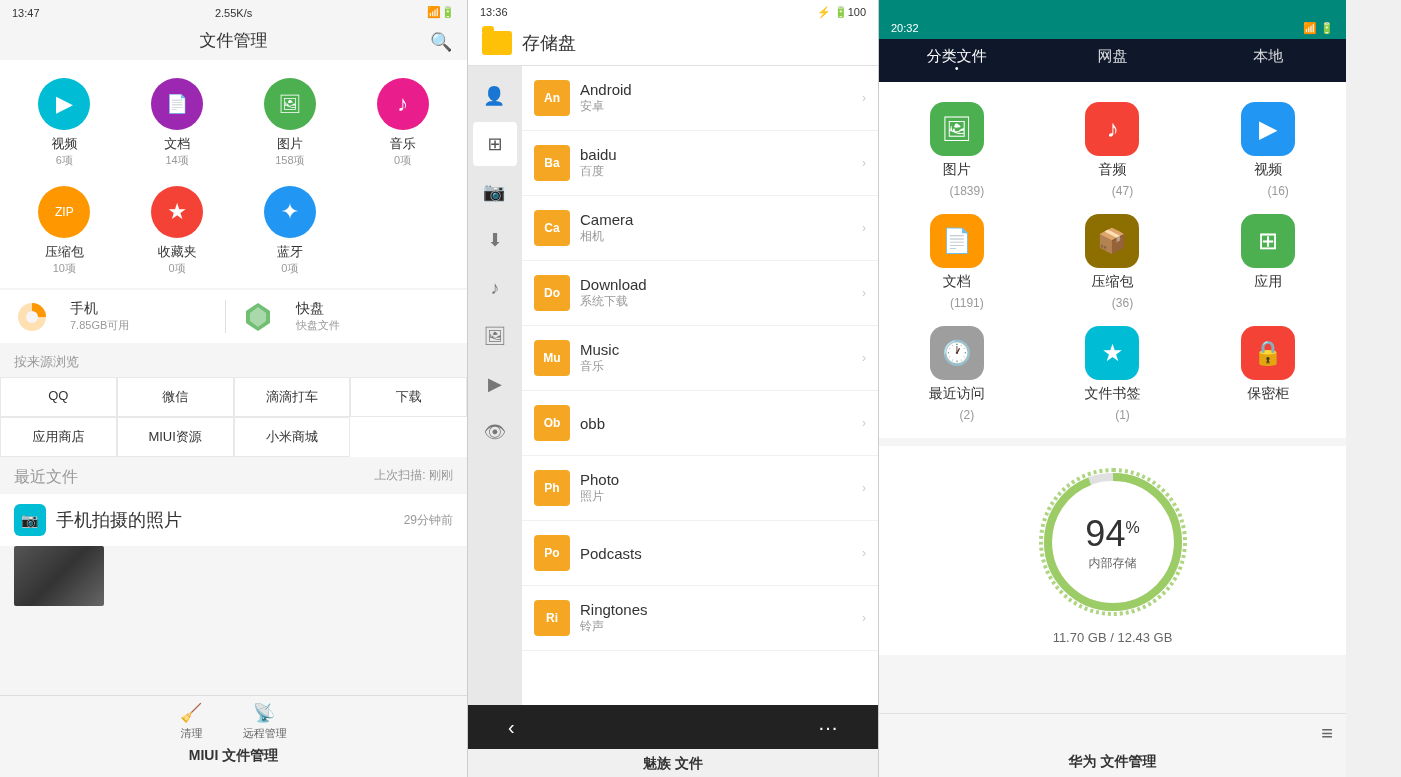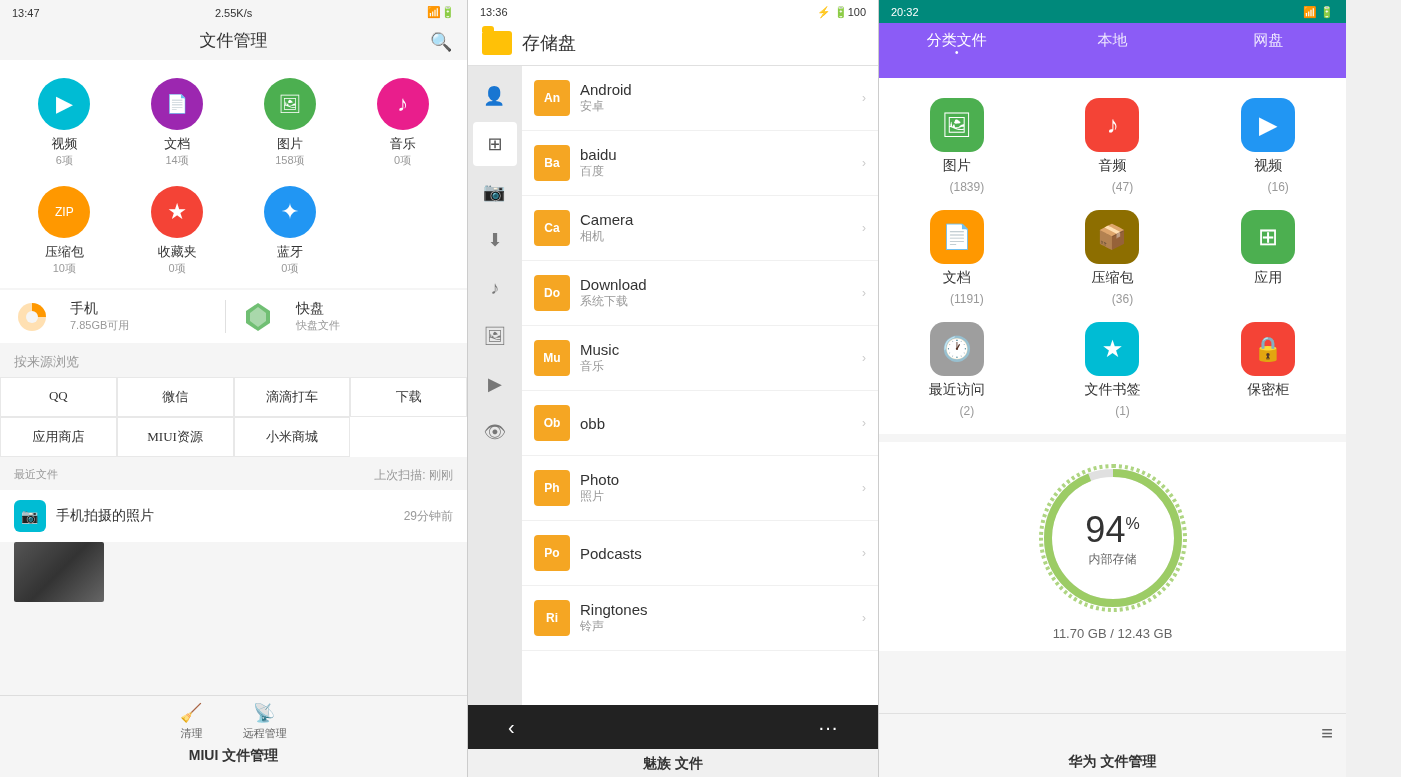--- a/index.html
+++ b/index.html
@@ -113,49 +113,48 @@
       grid-template-columns: repeat(4, 1fr);
       gap: 0;
       padding: 0;
     }
     .source-btn {
       text-align: center;
       padding: 10px 4px;
       font-size: 13px;
       color: #333;
       border: 1px solid #e8e8e8;
-      font-family: Liberation Serif, serif;
     }
     .source-btn.more { color: #ff6600; }
     .recent-header {
       display: flex;
       justify-content: space-between;
       padding: 10px 14px 6px;
     }
-    .recent-label { font-size: 11px; color: #999; }
+    .recent-label { font-size: 16px; color: #999; }
     .recent-time { font-size: 12px; color: #999; }
     .recent-item {
       background: #fff;
       display: flex;
       align-items: center;
       padding: 10px 14px;
       gap: 10px;
     }
     .recent-icon {
       width: 32px;
       height: 32px;
       background: #00bcd4;
       border-radius: 6px;
       display: flex;
       align-items: center;
       justify-content: center;
       color: #fff;
       font-size: 14px;
     }
-    .recent-text { font-size: 14px; color: #333; flex: 1; }
+    .recent-text { font-size: 18px; color: #333; flex: 1; }
     .recent-ago { font-size: 12px; color: #999; }
     .recent-thumb {
       width: 90px;
       height: 60px;
       background: #888;
       margin: 0 14px 4px;
       border-radius: 2px;
       overflow: hidden;
     }
     .panel1-footer {
@@ -311,30 +310,30 @@
     
     .panel3 {
       width: 467px;
       height: 777px;
       background: #f5f5f5;
       display: flex;
       flex-direction: column;
     }
     .panel3-status {
       background: #00897b;
-      padding: 6px 12px 4px;
+      padding: 22px 12px 4px;
       display: flex;
       justify-content: space-between;
       font-size: 11px;
       color: #fff;
     }
     .panel3-tabs {
-      background: #8b5cf6;
-      display: flex;
-      padding-bottom: 18px;
+      background: #0f172a;
+      display: flex;
+      padding-bottom: 6px;
     }
     .panel3-tab {
       flex: 1;
       text-align: center;
       padding: 8px 0 10px;
       font-size: 15px;
       color: rgba(255,255,255,0.85);
       position: relative;
     }
     .panel3-tab.active {
@@ -644,22 +643,22 @@
   <div class="panel2-brand">魅族 文件</div>
 </div>
 
 <div class="panel3">
   <div class="panel3-status">
     <span>20:32</span>
     <span>📶 🔋</span>
   </div>
   <div class="panel3-tabs">
     <div class="panel3-tab active">分类文件</div>
+    <div class="panel3-tab">网盘</div>
     <div class="panel3-tab">本地</div>
-    <div class="panel3-tab">网盘</div>
   </div>
 
   <div class="panel3-grid">
 
     <div class="cat-item">
       <div class="cat-icon" style="background:#4caf50;">🖼</div>
       <span class="cat-label">图片</span>
       <span class="cat-count">(1839)</span>
     </div>
     <div class="cat-item">

